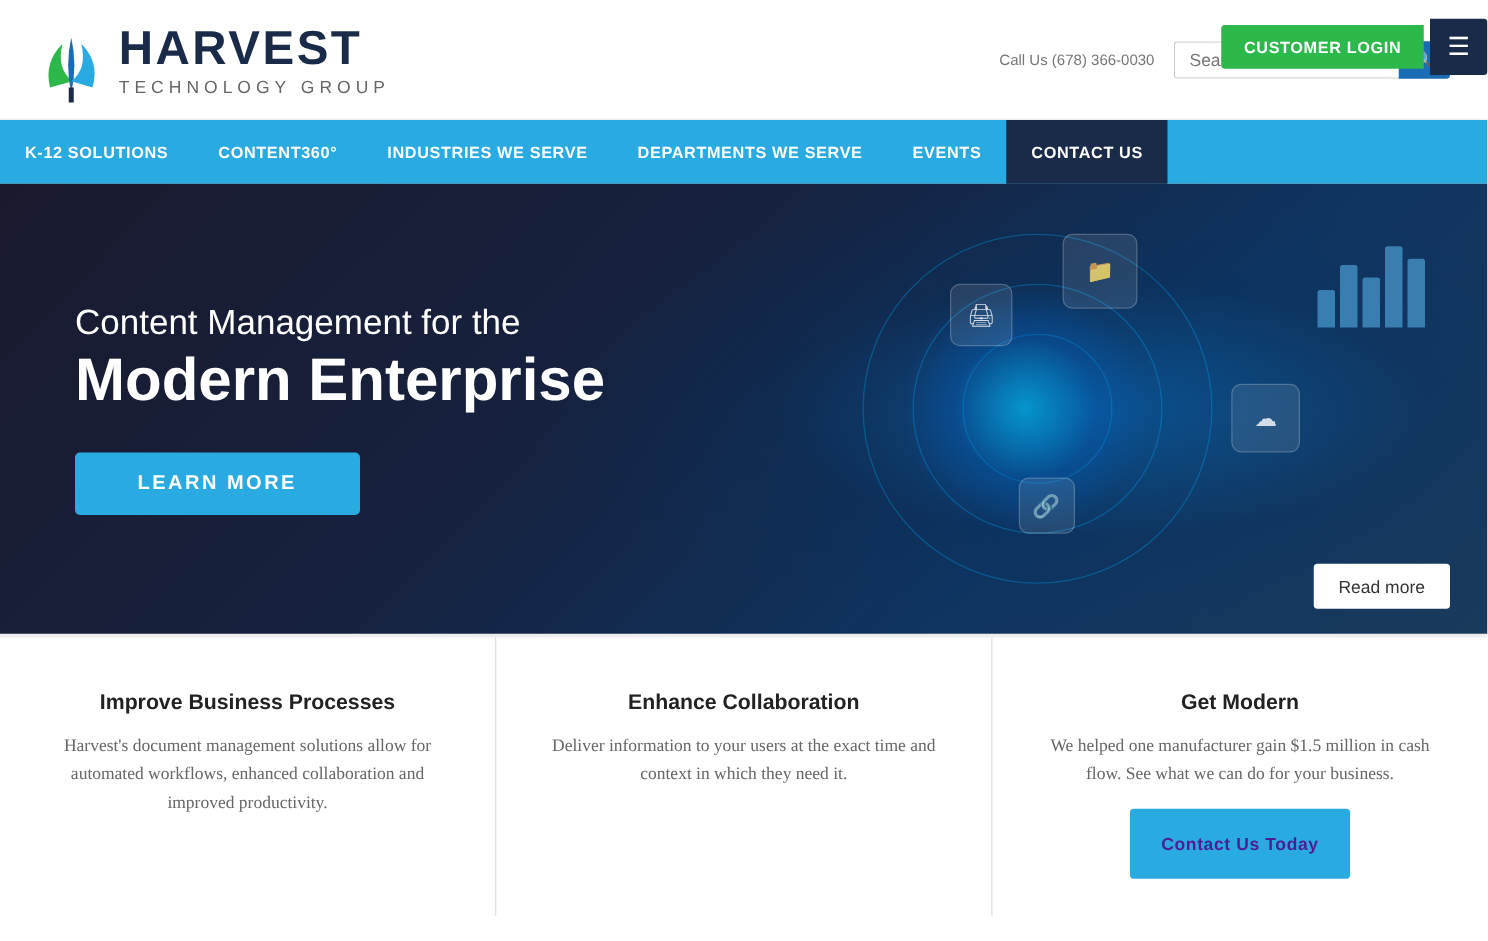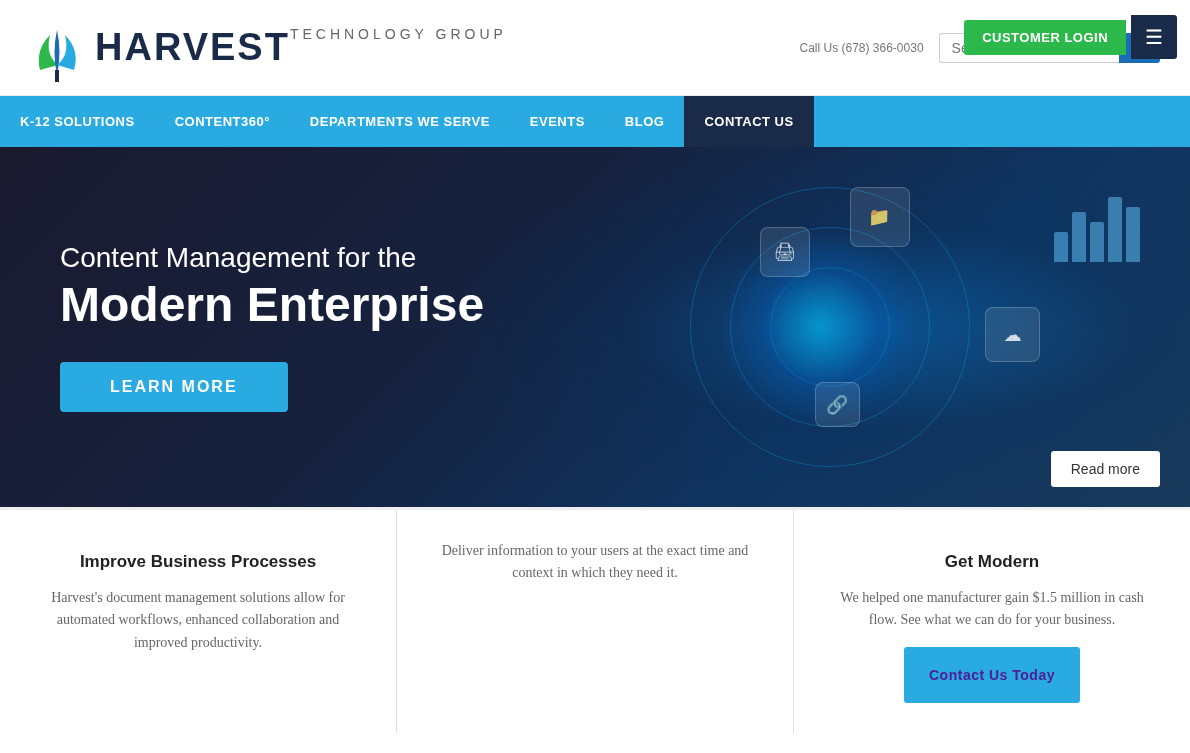--- a/index.html
+++ b/index.html
@@ -2,29 +2,29 @@
 <html><head>
   <meta charset="utf-8">
   <style>
     * { margin: 0; padding: 0; box-sizing: border-box; }
     body { font-family: Arial, sans-serif; width: 1190px; background: #fff; overflow-x: hidden; }
 
     
     .header { display: flex; align-items: center; justify-content: space-between; padding: 10px 30px; background: #fff; border-bottom: 1px solid #eee; }
     .logo-area { display: flex; align-items: center; }
     .logo-icon { width: 55px; height: 75px; margin-right: 10px; }
-    .logo-text { display: flex; flex-direction: row; }
+    .logo-text { display: flex; flex-direction: column; }
     .logo-harvest { font-size: 38px; font-weight: 900; color: #1a2b4a; letter-spacing: 2px; }
     .logo-tech { font-size: 14px; color: #666; letter-spacing: 4px; }
     .header-right { display: flex; align-items: center; gap: 15px; }
     .phone-text { color: #777; font-size: 12px; }
     .search-bar { display: flex; align-items: center; }
     .search-bar input { padding: 6px 12px; border: 1px solid #ccc; border-right: none; border-radius: 3px 0 0 3px; font-size: 14px; width: 180px; outline: none; color: #999; }
     .search-btn { background: #1a6cb5; border: none; padding: 7px 12px; border-radius: 0 3px 3px 0; cursor: pointer; color: #fff; font-size: 14px; }
-    .top-right-btns { display: flex; align-items: center; gap: 5px; position: absolute; top: 15px; right: 13px; }
+    .top-right-btns { display: flex; align-items: center; gap: 5px; position: absolute; top: 15px; right: 0; }
     .customer-login-btn { background: #2db84b; color: #fff; border: none; padding: 10px 18px; font-size: 13px; font-weight: bold; cursor: pointer; letter-spacing: 0.5px; border-radius: 3px 0 0 3px; }
     .menu-btn { background: #1a2b4a; color: #fff; border: none; padding: 10px 14px; font-size: 20px; cursor: pointer; border-radius: 0 3px 3px 0; }
 
     
     .nav { background: #29abe2; display: flex; align-items: flex-start; }
     .nav-item { color: #fff; font-size: 13px; font-weight: bold; padding: 18px 20px; cursor: pointer; text-transform: uppercase; letter-spacing: 0.5px; white-space: nowrap; transition: background 0.2s; }
     .nav-item.active { background: #1a2b4a; }
 
     
     .hero { position: relative; width: 100%; height: 360px; background: linear-gradient(135deg, #1a1a2e 0%, #16213e 40%, #0f3460 70%, #1a3a5c 100%); overflow: hidden; margin: 0 auto; display: flex; align-items: center; }
@@ -96,23 +96,23 @@
         <input type="text" placeholder="Search..." style="">
         <button class="search-btn">🔍</button>
       </div>
     </div>
   </div>
 </div>
 
 <nav class="nav">
   <div class="nav-item">K-12 SOLUTIONS</div>
   <div class="nav-item">CONTENT360°</div>
+  <div class="nav-item">INDUSTRIES WE SERVE</div>
   <div class="nav-item">DEPARTMENTS WE SERVE</div>
   <div class="nav-item">EVENTS</div>
-  <div class="nav-item">BLOG</div>
   <div class="nav-item active">CONTACT US</div>
 </nav>
 
 <div class="hero">
 
   <div class="hero-bg"></div>
   <div class="tech-circle tc1"></div>
   <div class="tech-circle tc2"></div>
   <div class="tech-circle tc3"></div>
   <div class="glow"></div>
@@ -138,20 +138,21 @@
 
   <button class="read-more-btn">Read more</button>
 </div>
 
 <div class="cards">
   <div class="card">
     <div class="card-title">Improve Business Processes</div>
     <div class="card-text">Harvest's document management solutions allow for automated workflows, enhanced collaboration and improved productivity.</div>
   </div>
   <div class="card">
+    <div class="card-title">Enhance Collaboration</div>
     <div class="card-text">Deliver information to your users at the exact time and context in which they need it.</div>
   </div>
   <div class="card">
     <div class="card-title">Get Modern</div>
     <div class="card-text">We helped one manufacturer gain $1.5 million in cash flow. See what we can do for your business.</div>
     <button class="contact-today-btn">Contact Us Today</button>
   </div>
 </div>
 
 </body></html>

